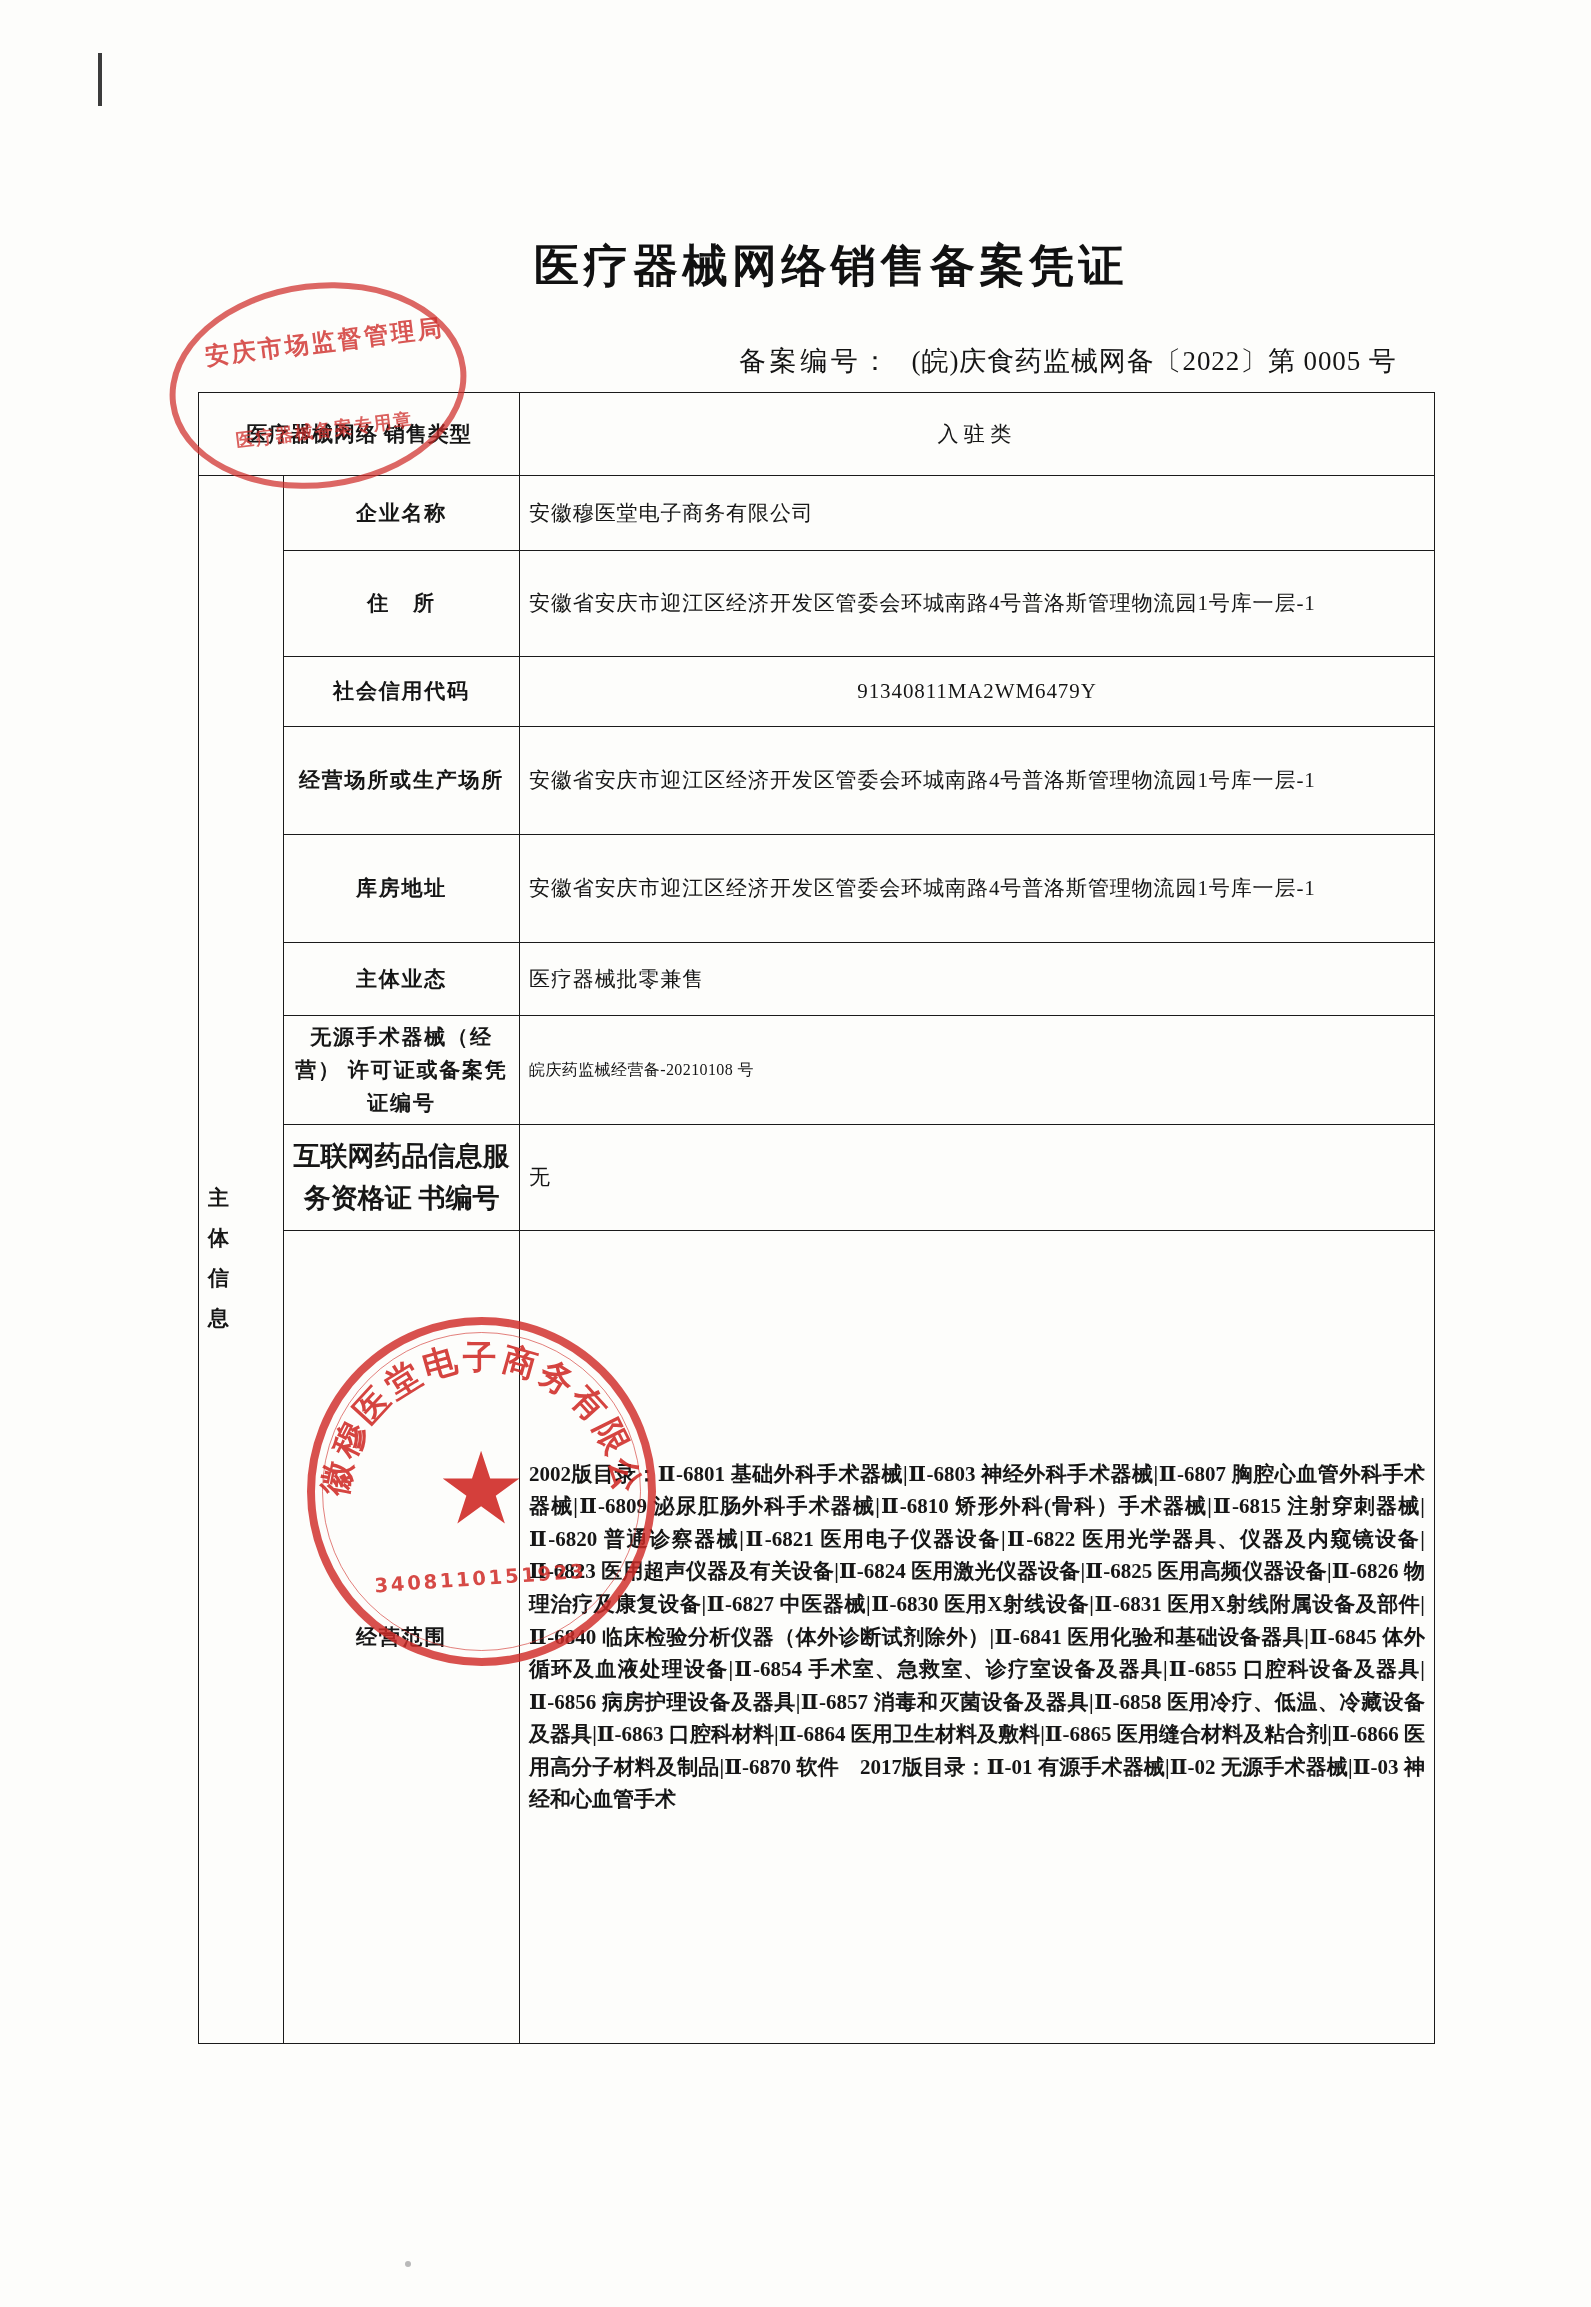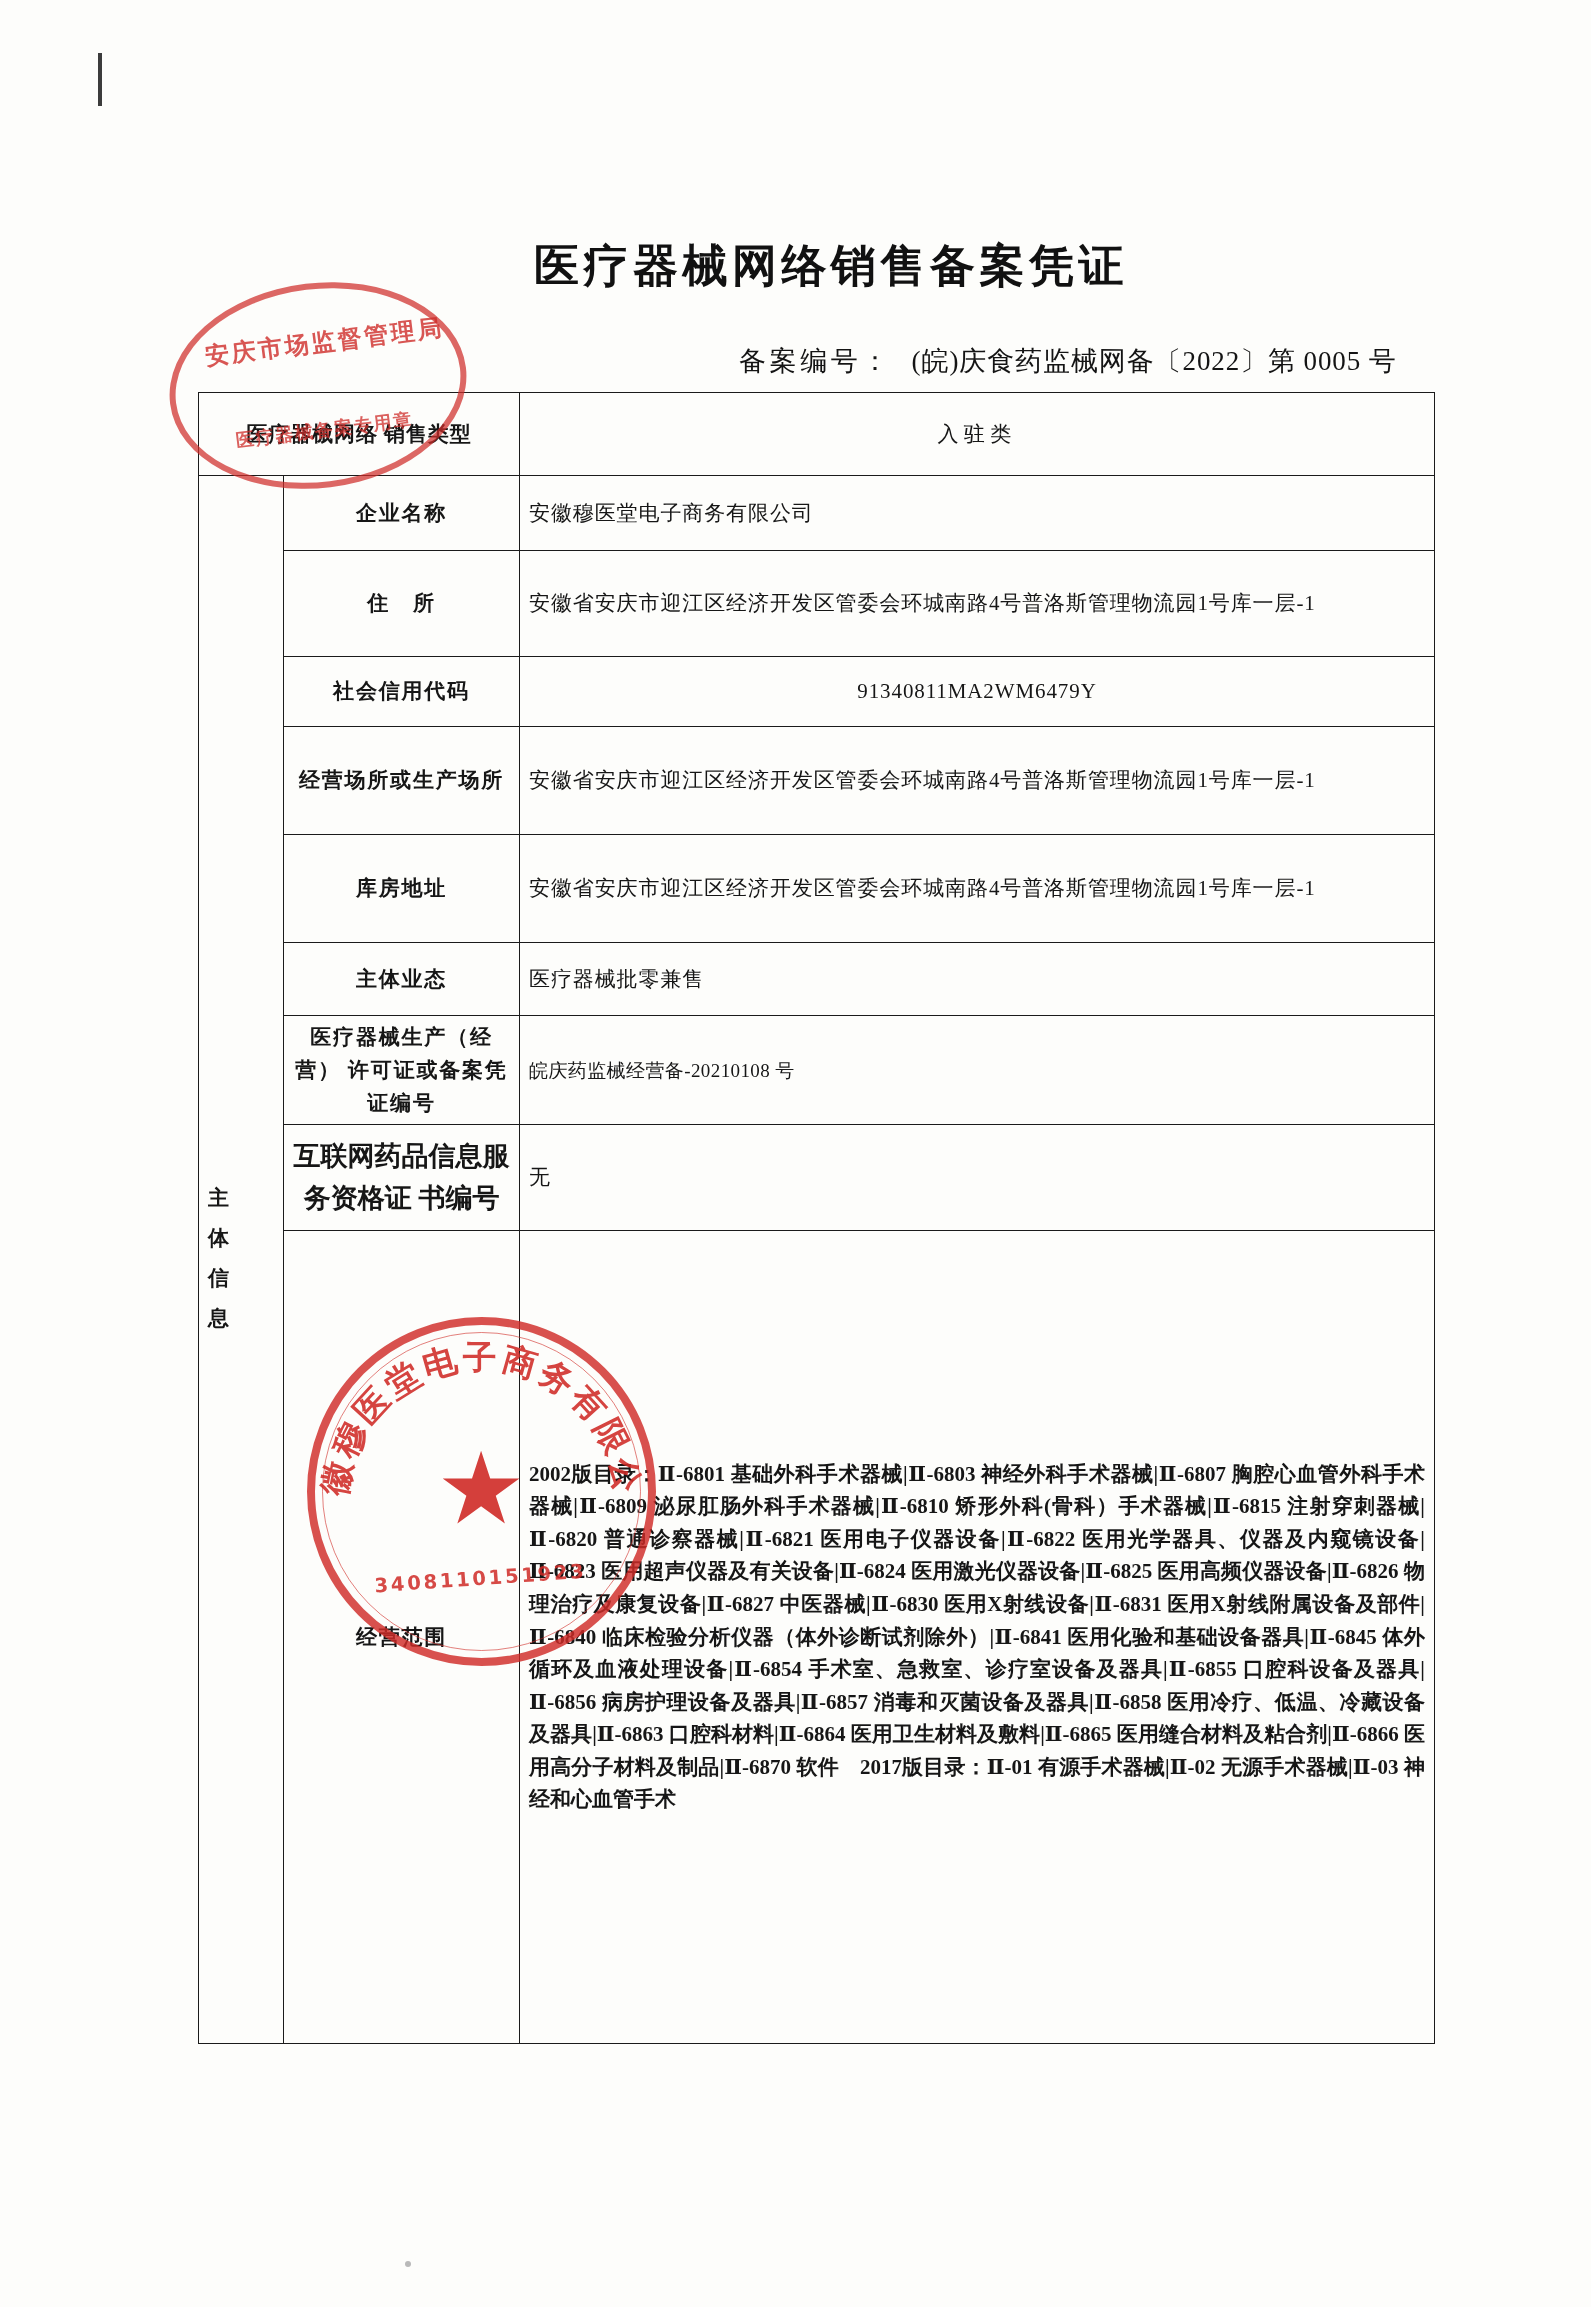--- a/index.html
+++ b/index.html
@@ -100,21 +100,21 @@
     font-weight: normal;
     font-size: 23px;
     letter-spacing: 0.9px;
     padding-left: 16px;
   }
   td.value.center-head {
     text-align: center;
     letter-spacing: 5.3px;
   }
   td.value.small {
-    font-size: 19px;
+    font-size: 16px;
     letter-spacing: 0.4px;
   }
 
   td.scope {
     font-weight: bold;
     font-size: 20.5px;
     line-height: 1.68;
     letter-spacing: 0px;
     text-align: justify;
     padding: 9px 12.5px 9px 16px;
@@ -294,21 +294,21 @@
         <td class="value">安徽省安庆市迎江区经济开发区管委会环城南路4号普洛斯管理物流园1号库一层-1</td>
       </tr>
 
       <tr>
         <td class="rowlabel" style="height:62px">主体业态</td>
         <td class="value">医疗器械批零兼售</td>
       </tr>
 
       <tr>
         <td class="rowlabel" style="height:94px">
-          <span class="stack">医疗器械生产（经营）</span>
+          <span class="stack">无源手术器械（经营）</span>
           <span class="stack">许可证或备案凭证编号</span>
         </td>
         <td class="value small">皖庆药监械经营备-20210108 号</td>
       </tr>
 
       <tr>
         <td class="rowlabel" style="height:94px;letter-spacing:0px;font-size:27px">
           <span class="stack">互联网药品信息服务资格证</span>
           <span class="stack">书编号</span>
         </td>

